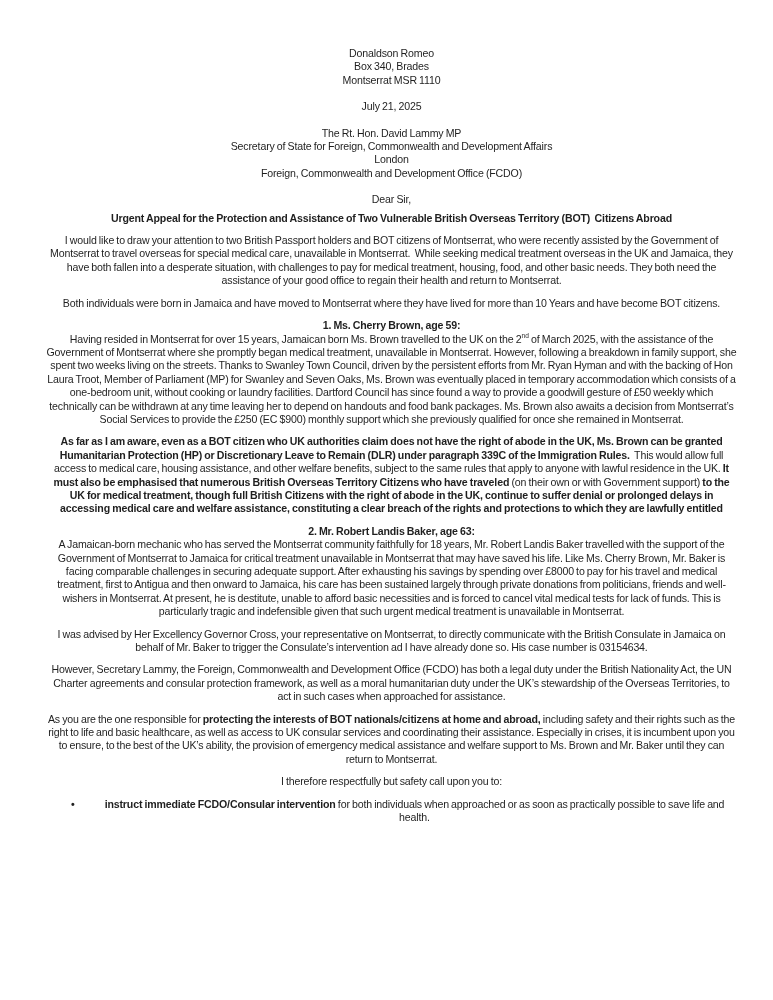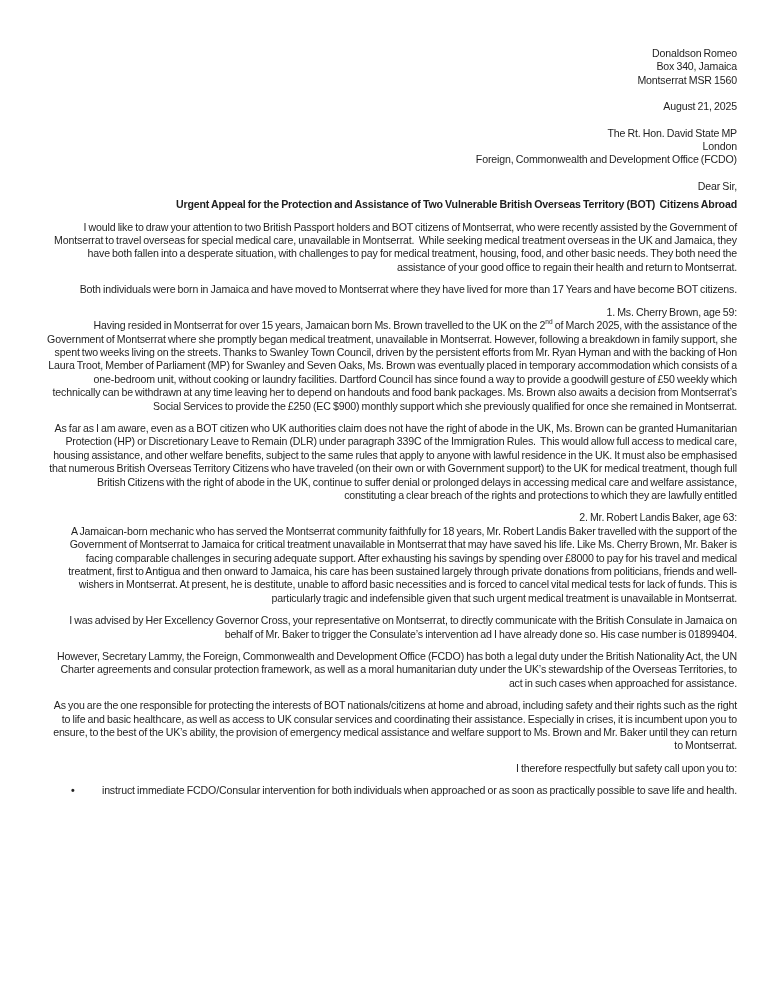--- a/index.html
+++ b/index.html
@@ -14,35 +14,35 @@
     background: #ffffff;
     overflow: hidden;
     box-sizing: border-box;
     padding: 47px 36px 0 46px;
     color: #1f1f1f;
     font-family: "Liberation Sans", sans-serif;
     font-size: 10.6px;
     line-height: 13.4px;
     letter-spacing: -0.15px;
     word-spacing: -0.6px;
-    text-align: right;
+    text-align: center;
   }
   .block, .para {
     margin: 0 0 9px 0;
     white-space: pre-wrap;
   }
   .addr-block { margin-bottom: 13px; }
   .date-line  { margin-bottom: 13px; }
   .salutation { margin-bottom: 1px; }
   .subject {
     font-weight: 700;
     margin-top: 5px;
   }
   .para.section { margin-top: 8px; }
-  .b { font-weight: 400; }
+  .b { font-weight: 700; }
   .sup {
     font-size: 0.62em;
     vertical-align: super;
     line-height: 0;
     letter-spacing: 0;
   }
   ul.req-list {
     list-style: none;
     margin: 3px 0 0 0;
     padding: 0;
@@ -57,32 +57,32 @@
     position: absolute;
     left: 25px;
     top: 0;
     font-weight: 700;
   }
 </style>
 </head>
 <body>
 
 <div class="page">
-  <div class="block addr-block" id="sender"><div>Donaldson Romeo</div><div>Box 340, Jamaica</div><div>Montserrat MSR 1560</div></div>
-  <p class="block date-line">August 21, 2025</p>
-  <div class="block addr-block" id="recipient"><div>The Rt. Hon. David State MP</div><div>London</div><div>Foreign, Commonwealth and Development Office (FCDO)</div></div>
+  <div class="block addr-block" id="sender"><div>Donaldson Romeo</div><div>Box 340, Brades</div><div>Montserrat MSR 1110</div></div>
+  <p class="block date-line">July 21, 2025</p>
+  <div class="block addr-block" id="recipient"><div>The Rt. Hon. David Lammy MP</div><div>Secretary of State for Foreign, Commonwealth and Development Affairs</div><div>London</div><div>Foreign, Commonwealth and Development Office (FCDO)</div></div>
   <p class="block salutation">Dear Sir,</p>
   <p class="block subject">Urgent Appeal for the Protection and Assistance of Two Vulnerable British Overseas Territory (BOT)  Citizens Abroad</p>
   <div id="paragraphs">
       <p class="para"><span class="">I would like to draw your attention to two British Passport holders and BOT citizens of Montserrat, who were recently assisted by the Government of Montserrat to travel overseas for special medical care, unavailable in Montserrat.  While seeking medical treatment overseas in the UK and Jamaica, they have both fallen into a desperate situation, with challenges to pay for medical treatment, housing, food, and other basic needs. They both need the assistance of your good office to regain their health and return to Montserrat.</span></p>
-      <p class="para"><span class="">Both individuals were born in Jamaica and have moved to Montserrat where they have lived for more than 17 Years and have become BOT citizens.</span></p>
+      <p class="para"><span class="">Both individuals were born in Jamaica and have moved to Montserrat where they have lived for more than 10 Years and have become BOT citizens.</span></p>
       <p class="para section"><span class="b ">1. Ms. Cherry Brown, age 59:</span><br><span class="">Having resided in Montserrat for over 15 years, Jamaican born Ms. Brown travelled to the UK on the 2</span><span class="sup">nd</span><span class=""> of March 2025, with the assistance of the Government of Montserrat where she promptly began medical treatment, unavailable in Montserrat. However, following a breakdown in family support, she spent two weeks living on the streets. Thanks to Swanley Town Council, driven by the persistent efforts from Mr. Ryan Hyman and with the backing of Hon Laura Troot, Member of Parliament (MP) for Swanley and Seven Oaks, Ms. Brown was eventually placed in temporary accommodation which consists of a one-bedroom unit, without cooking or laundry facilities. Dartford Council has since found a way to provide a goodwill gesture of £50 weekly which technically can be withdrawn at any time leaving her to depend on handouts and food bank packages. Ms. Brown also awaits a decision from Montserrat’s Social Services to provide the £250 (EC $900) monthly support which she previously qualified for once she remained in Montserrat.</span></p>
       <p class="para section"><span class="b ">As far as I am aware, even as a BOT citizen who UK authorities claim does not have the right of abode in the UK, Ms. Brown can be granted Humanitarian Protection (HP) or Discretionary Leave to Remain (DLR) under paragraph 339C of the Immigration Rules.</span><span class="">  This would allow full access to medical care, housing assistance, and other welfare benefits, subject to the same rules that apply to anyone with lawful residence in the UK. </span><span class="b ">It must also be emphasised that numerous British Overseas Territory Citizens who have traveled</span><span class=""> (on their own or with Government support) </span><span class="b ">to the UK for medical treatment, though full British Citizens with the right of abode in the UK, continue to suffer denial or prolonged delays in accessing medical care and welfare assistance, constituting a clear breach of the rights and protections to which they are lawfully entitled</span></p>
       <p class="para section"><span class="b ">2. Mr. Robert Landis Baker, age 63:</span><br><span class="">A Jamaican-born mechanic who has served the Montserrat community faithfully for 18 years, Mr. Robert Landis Baker travelled with the support of the Government of Montserrat to Jamaica for critical treatment unavailable in Montserrat that may have saved his life. Like Ms. Cherry Brown, Mr. Baker is facing comparable challenges in securing adequate support. After exhausting his savings by spending over £8000 to pay for his travel and medical treatment, first to Antigua and then onward to Jamaica, his care has been sustained largely through private donations from politicians, friends and well-wishers in Montserrat. At present, he is destitute, unable to afford basic necessities and is forced to cancel vital medical tests for lack of funds. This is particularly tragic and indefensible given that such urgent medical treatment is unavailable in Montserrat.</span></p>
-      <p class="para section"><span class="">I was advised by Her Excellency Governor Cross, your representative on Montserrat, to directly communicate with the British Consulate in Jamaica on behalf of Mr. Baker to trigger the Consulate’s intervention ad I have already done so. His case number is 01899404.</span></p>
+      <p class="para section"><span class="">I was advised by Her Excellency Governor Cross, your representative on Montserrat, to directly communicate with the British Consulate in Jamaica on behalf of Mr. Baker to trigger the Consulate’s intervention ad I have already done so. His case number is 03154634.</span></p>
       <p class="para"><span class="">However, Secretary Lammy, the Foreign, Commonwealth and Development Office (FCDO) has both a legal duty under the British Nationality Act, the UN Charter agreements and consular protection framework, as well as a moral humanitarian duty under the UK’s stewardship of the Overseas Territories, to act in such cases when approached for assistance.</span></p>
       <p class="para"><span class="">As you are the one responsible for </span><span class="b ">protecting the interests of BOT nationals/citizens at home and abroad,</span><span class=""> including safety and their rights such as the right to life and basic healthcare, as well as access to UK consular services and coordinating their assistance. Especially in crises, it is incumbent upon you to ensure, to the best of the UK’s ability, the provision of emergency medical assistance and welfare support to Ms. Brown and Mr. Baker until they can return to Montserrat.</span></p>
       <p class="para"><span class="">I therefore respectfully but safety call upon you to:</span></p>
     </div>
   <ul class="req-list" id="bullets">
       <li><span class="bullet-glyph">•</span><span><span class="b ">instruct immediate FCDO/Consular intervention</span><span class=""> for both individuals when approached or as soon as practically possible to save life and health.</span></span></li>
     </ul>
 </div>
 
 </body></html>

